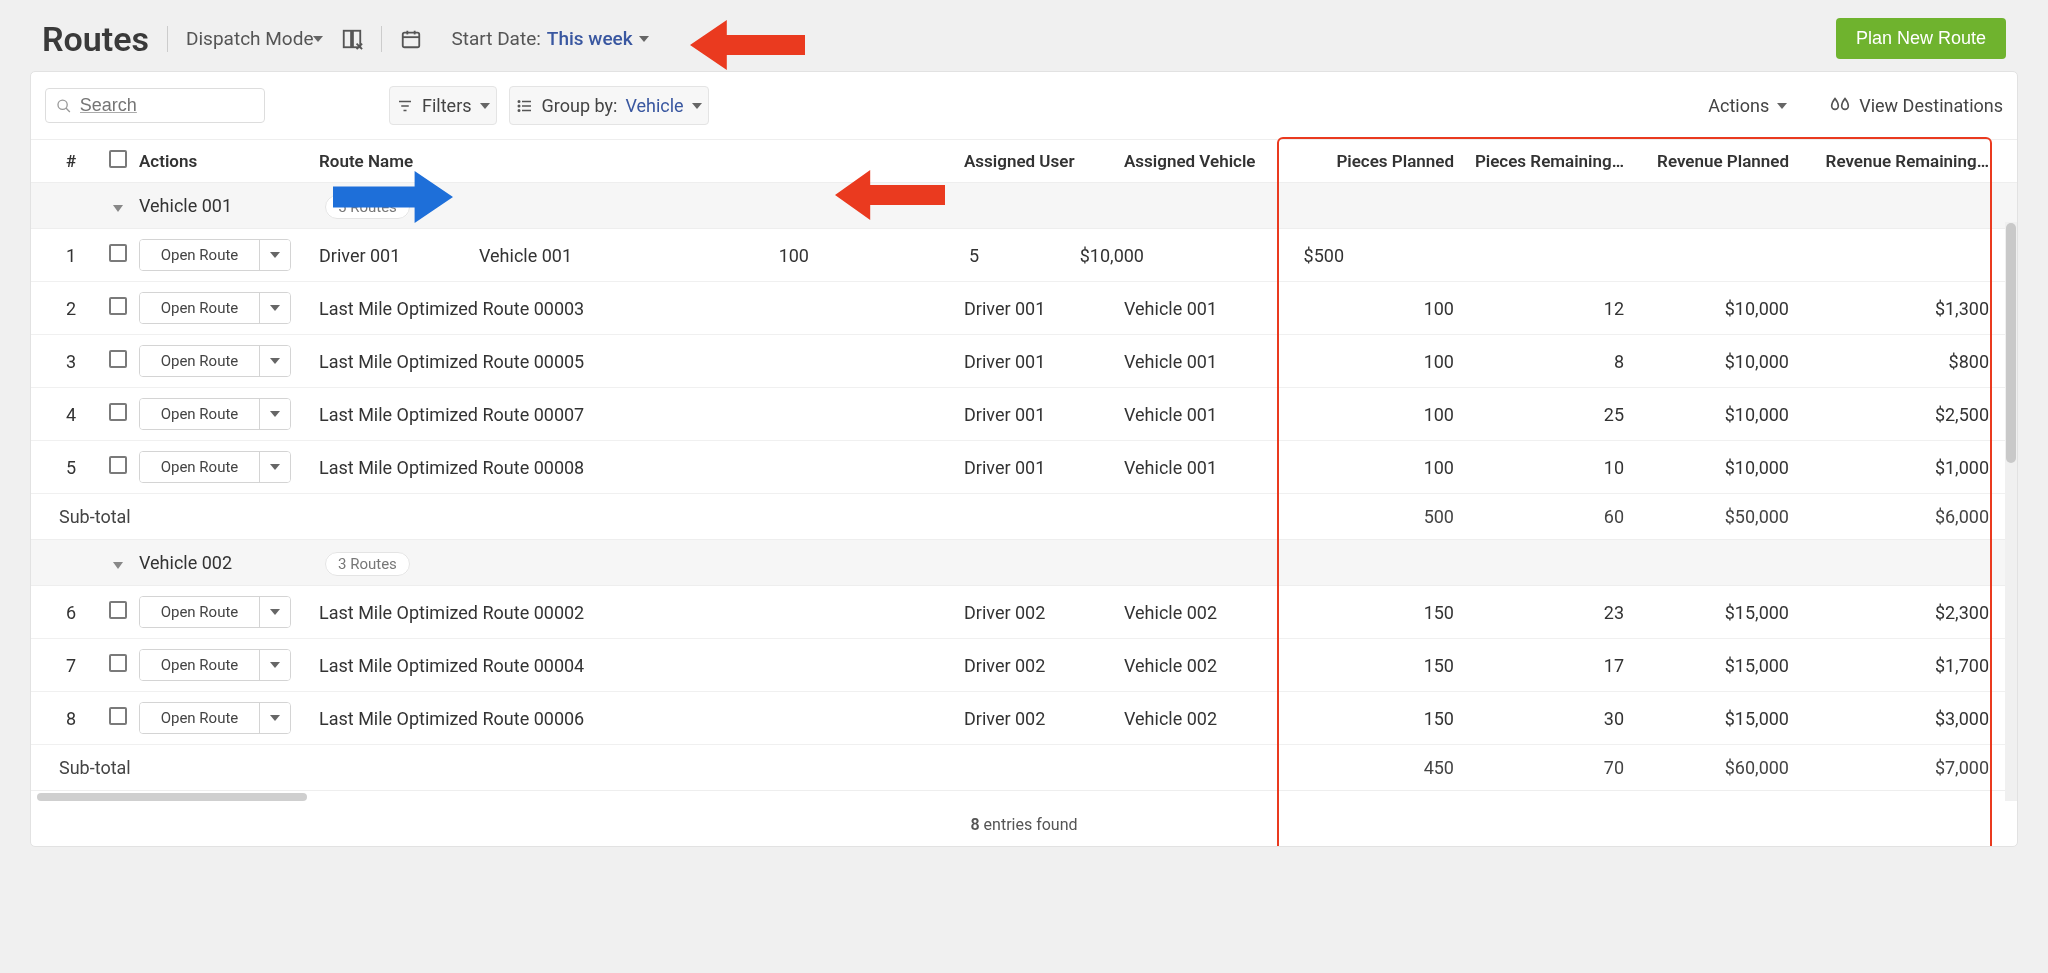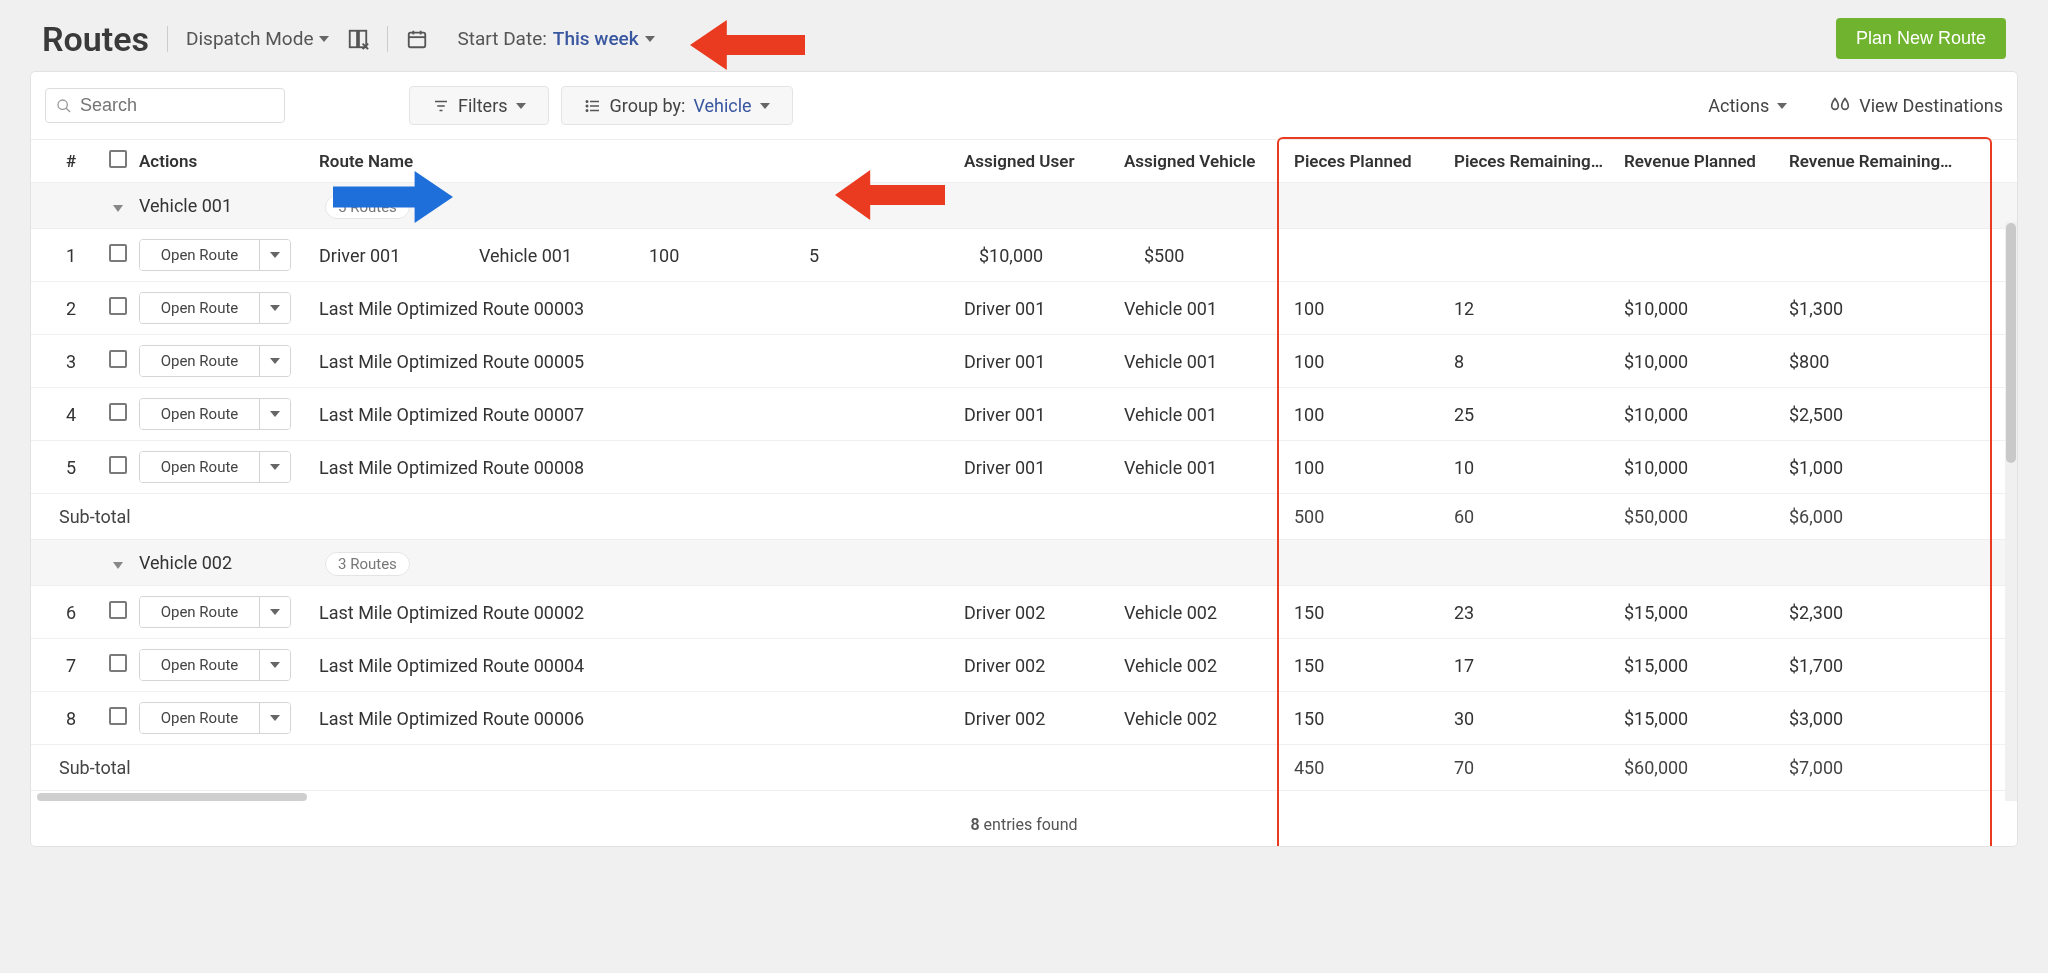--- a/index.html
+++ b/index.html
@@ -11,21 +11,21 @@
   }
   .page { padding: 12px 30px 20px 30px; }
   .topbar {
     display: flex;
     align-items: center;
     gap: 18px;
     padding: 6px 12px 12px 12px;
   }
   .title { font-size: 34px; font-weight: 600; color: #3a3a3a; }
   .vdiv { width:1px; height:26px; background:#ccc; }
-  .toplink { color:#555; font-size:19px; display:flex; align-items:center; gap:6px; cursor:pointer; }
+  .toplink { color:#555; font-size:19px; display:flex; align-items:center; gap:0; cursor:pointer; }
   .chev-down {
     width:0; height:0; border-left:5px solid transparent; border-right:5px solid transparent;
     border-top:6px solid #666; display:inline-block;
   }
   .icon-btn { display:flex; align-items:center; cursor:pointer; }
   .start-date { color:#555; font-size:19px; display:flex; align-items:center; gap:6px;margin-left:11px; }
   .start-date .val { color:#3957a0; font-weight:500; }
   .spacer { flex:1; }
   .btn-primary {
     background:#6fb32e; color:#fff; border:none; border-radius:4px;
@@ -34,26 +34,26 @@
   .card {
     background:#fff; border:1px solid #e2e2e2; border-radius:5px;
     overflow:hidden;
   }
   .toolbar {
     display:flex; align-items:center; gap:12px; padding:14px 14px;
     border-bottom:1px solid #eee;
   }
   .search {
     display:flex; align-items:center; gap:8px; border:1px solid #ddd;
-    border-radius:4px; padding:6px 10px; width:240px; color:#aaa;
+    border-radius:4px; padding:6px 10px; width:220px; color:#aaa;text-decoration:underline;
   }
   .search input { border:none; outline:none; font-size:18px; width:100%; color:#333; }
   .pill {
     display:flex; align-items:center; gap:8px; border:1px solid #e4e4e4;
-    background:#f7f7f7; border-radius:4px; padding:8px 22px; color:#444;
+    background:#f7f7f7; border-radius:4px; padding:8px 6px; color:#444;
     font-size:18px; cursor:pointer;
   }
   .pill .val { color:#3957a0; }
   .link { color:#444; font-size:18px; display:flex; align-items:center; gap:8px; cursor:pointer; }
   .thead {
     display:flex; padding:10px 14px; border-bottom:1px solid #eee;
     font-weight:600; font-size:17px; color:#333; align-items:center;
   }
   .col-num { width:52px; text-align:center; }
   .col-chk { width:42px; text-align:center; }
@@ -131,21 +131,21 @@
     background:#ea3a1f;
     clip-path: polygon(0 50%, 32% 0, 32% 30%, 100% 30%, 100% 70%, 32% 70%, 32% 100%);
   }
   .hl-box {
     position:absolute; z-index:40;
     border:2px solid #ea3a1f; border-radius:6px;
     pointer-events:none;
   }
   .rel { position:relative; }
   
-  .num { text-align:left; }
+  .num { text-align:right; }
   .fakeScroll {
     width:12px; background:#f0f0f0; position:absolute; right:0; top:150px; bottom:45px;
   }
   .fakeScroll .th { width:10px; height:240px; background:#c9c9c9; border-radius:5px; margin:1px auto 0; }
   svg { display:block; }
 </style>
 </head>
 <body>
 
 <div class="page rel">

